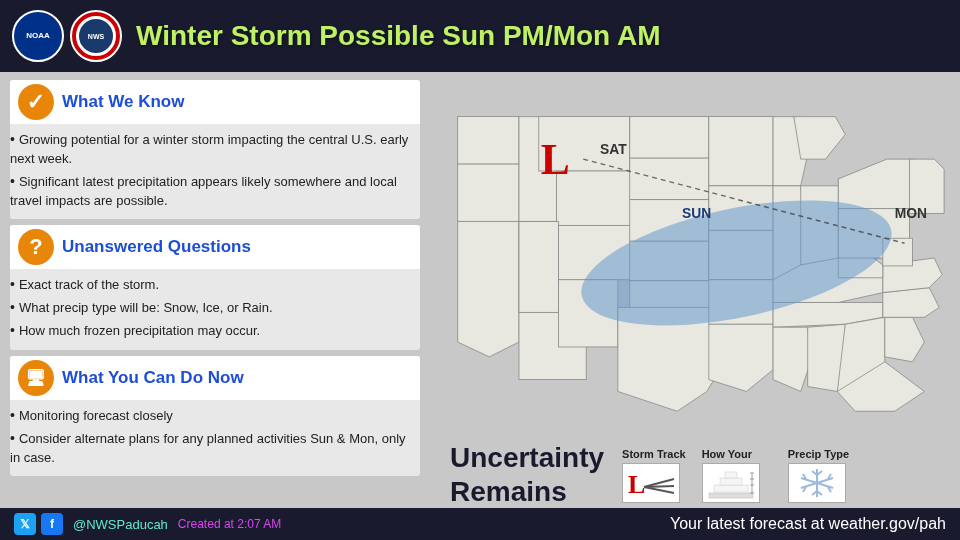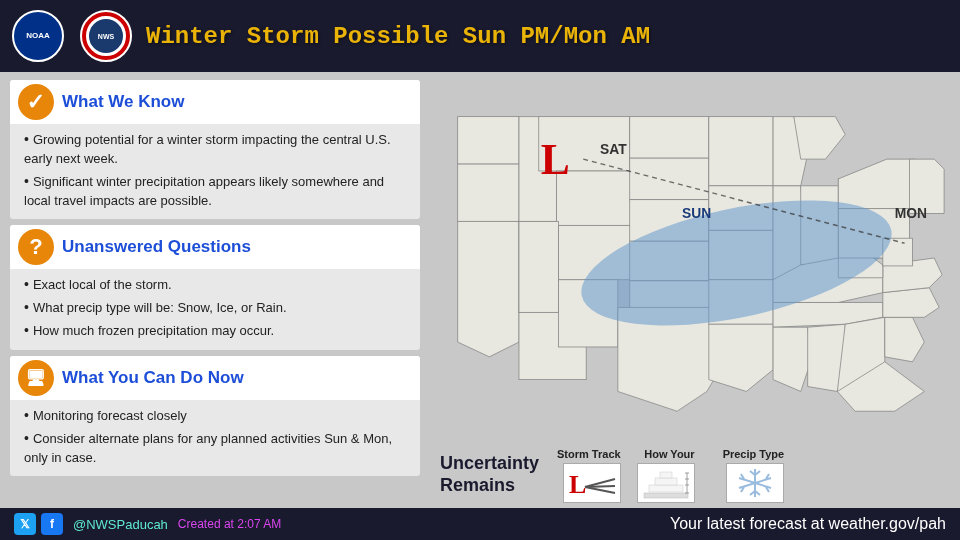--- a/index.html
+++ b/index.html
@@ -27,21 +27,21 @@
       display: flex;
       align-items: center;
       padding: 6px 12px;
       height: 72px;
       flex-shrink: 0;
     }
 
     .logos {
       display: flex;
       align-items: flex-end;
-      gap: 16px;
+      gap: 6px;
       margin-right: 14px;
     }
 
     .logo-noaa {
       width: 52px;
       height: 52px;
       border-radius: 50%;
       background: #003087;
       border: 2px solid white;
       display: flex;
@@ -77,25 +77,24 @@
       border: 3px solid white;
       display: flex;
       align-items: center;
       justify-content: center;
       font-size: 7px;
       color: white;
       font-weight: bold;
     }
 
     .header-title {
-      font-size: 24px;
-      font-weight: bold;
-      color: #eab308;
+      font-size: 28px;
+      font-weight: bold;
+      color: #bef264;
       text-shadow: 1px 1px 3px rgba(0,0,0,0.5);
-      font-family: Liberation Mono, monospace;
     }
 
     
     .main-content {
       display: flex;
       flex: 1;
       overflow: hidden;
     }
 
     
@@ -137,21 +136,21 @@
       font-weight: bold;
     }
 
     .section-title {
       font-size: 17px;
       font-weight: bold;
       color: #1d4ed8;
     }
 
     .section-body {
-      padding: 5px 10px 7px 14px;
+      padding: 5px 10px 7px 0;
       font-size: 13px;
       color: #222;
       line-height: 1.45;
     }
 
     .section-body p {
       margin-bottom: 2px;
     }
 
     .section-body p::before {
@@ -184,32 +183,32 @@
     
     .uncertainty-section {
       height: 70px;
       display: flex;
       align-items: center;
       padding: 4px 0 0 0;
       gap: 0;
     }
 
     .uncertainty-text {
-      font-size: 18px;
+      font-size: 28px;
       font-weight: bold;
       color: #1a1a2e;
       line-height: 1.2;
       margin-right: 18px;
-      margin-left: 10px;
+      margin-left: 20px;
     }
 
     .uncertainty-item {
       display: flex;
       flex-direction: column;
-      align-items: flex-end;
+      align-items: flex-start;
       gap: 3px;
     }
 
     .uncertainty-label {
       font-size: 11px;
       font-weight: bold;
       color: #222;
       text-align: center;
     }
 
@@ -322,33 +321,33 @@
 
       <div class="section">
         <div class="section-header">
           <div class="section-icon">
             <span class="check-icon">✓</span>
           </div>
           <span class="section-title">What We Know</span>
         </div>
         <div class="section-body">
           <p>Growing potential for a winter storm impacting the central U.S. early next week.</p>
-          <p>Significant winter precipitation appears likely somewhere and local travel impacts are possible.</p>
+          <p>Significant latest precipitation appears likely somewhere and local travel impacts are possible.</p>
         </div>
       </div>
 
       <div class="section">
         <div class="section-header">
           <div class="section-icon">
             <span class="question-icon">?</span>
           </div>
           <span class="section-title">Unanswered Questions</span>
         </div>
         <div class="section-body">
-          <p>Exact local of the storm.</p>
+          <p>Exact track of the storm.</p>
           <p>What precip type will be: Snow, Ice, or Rain.</p>
           <p>How much frozen precipitation may occur.</p>
         </div>
       </div>
 
       <div class="section">
         <div class="section-header">
           <div class="section-icon">
             <span class="monitor-icon">🖥</span>
           </div>

